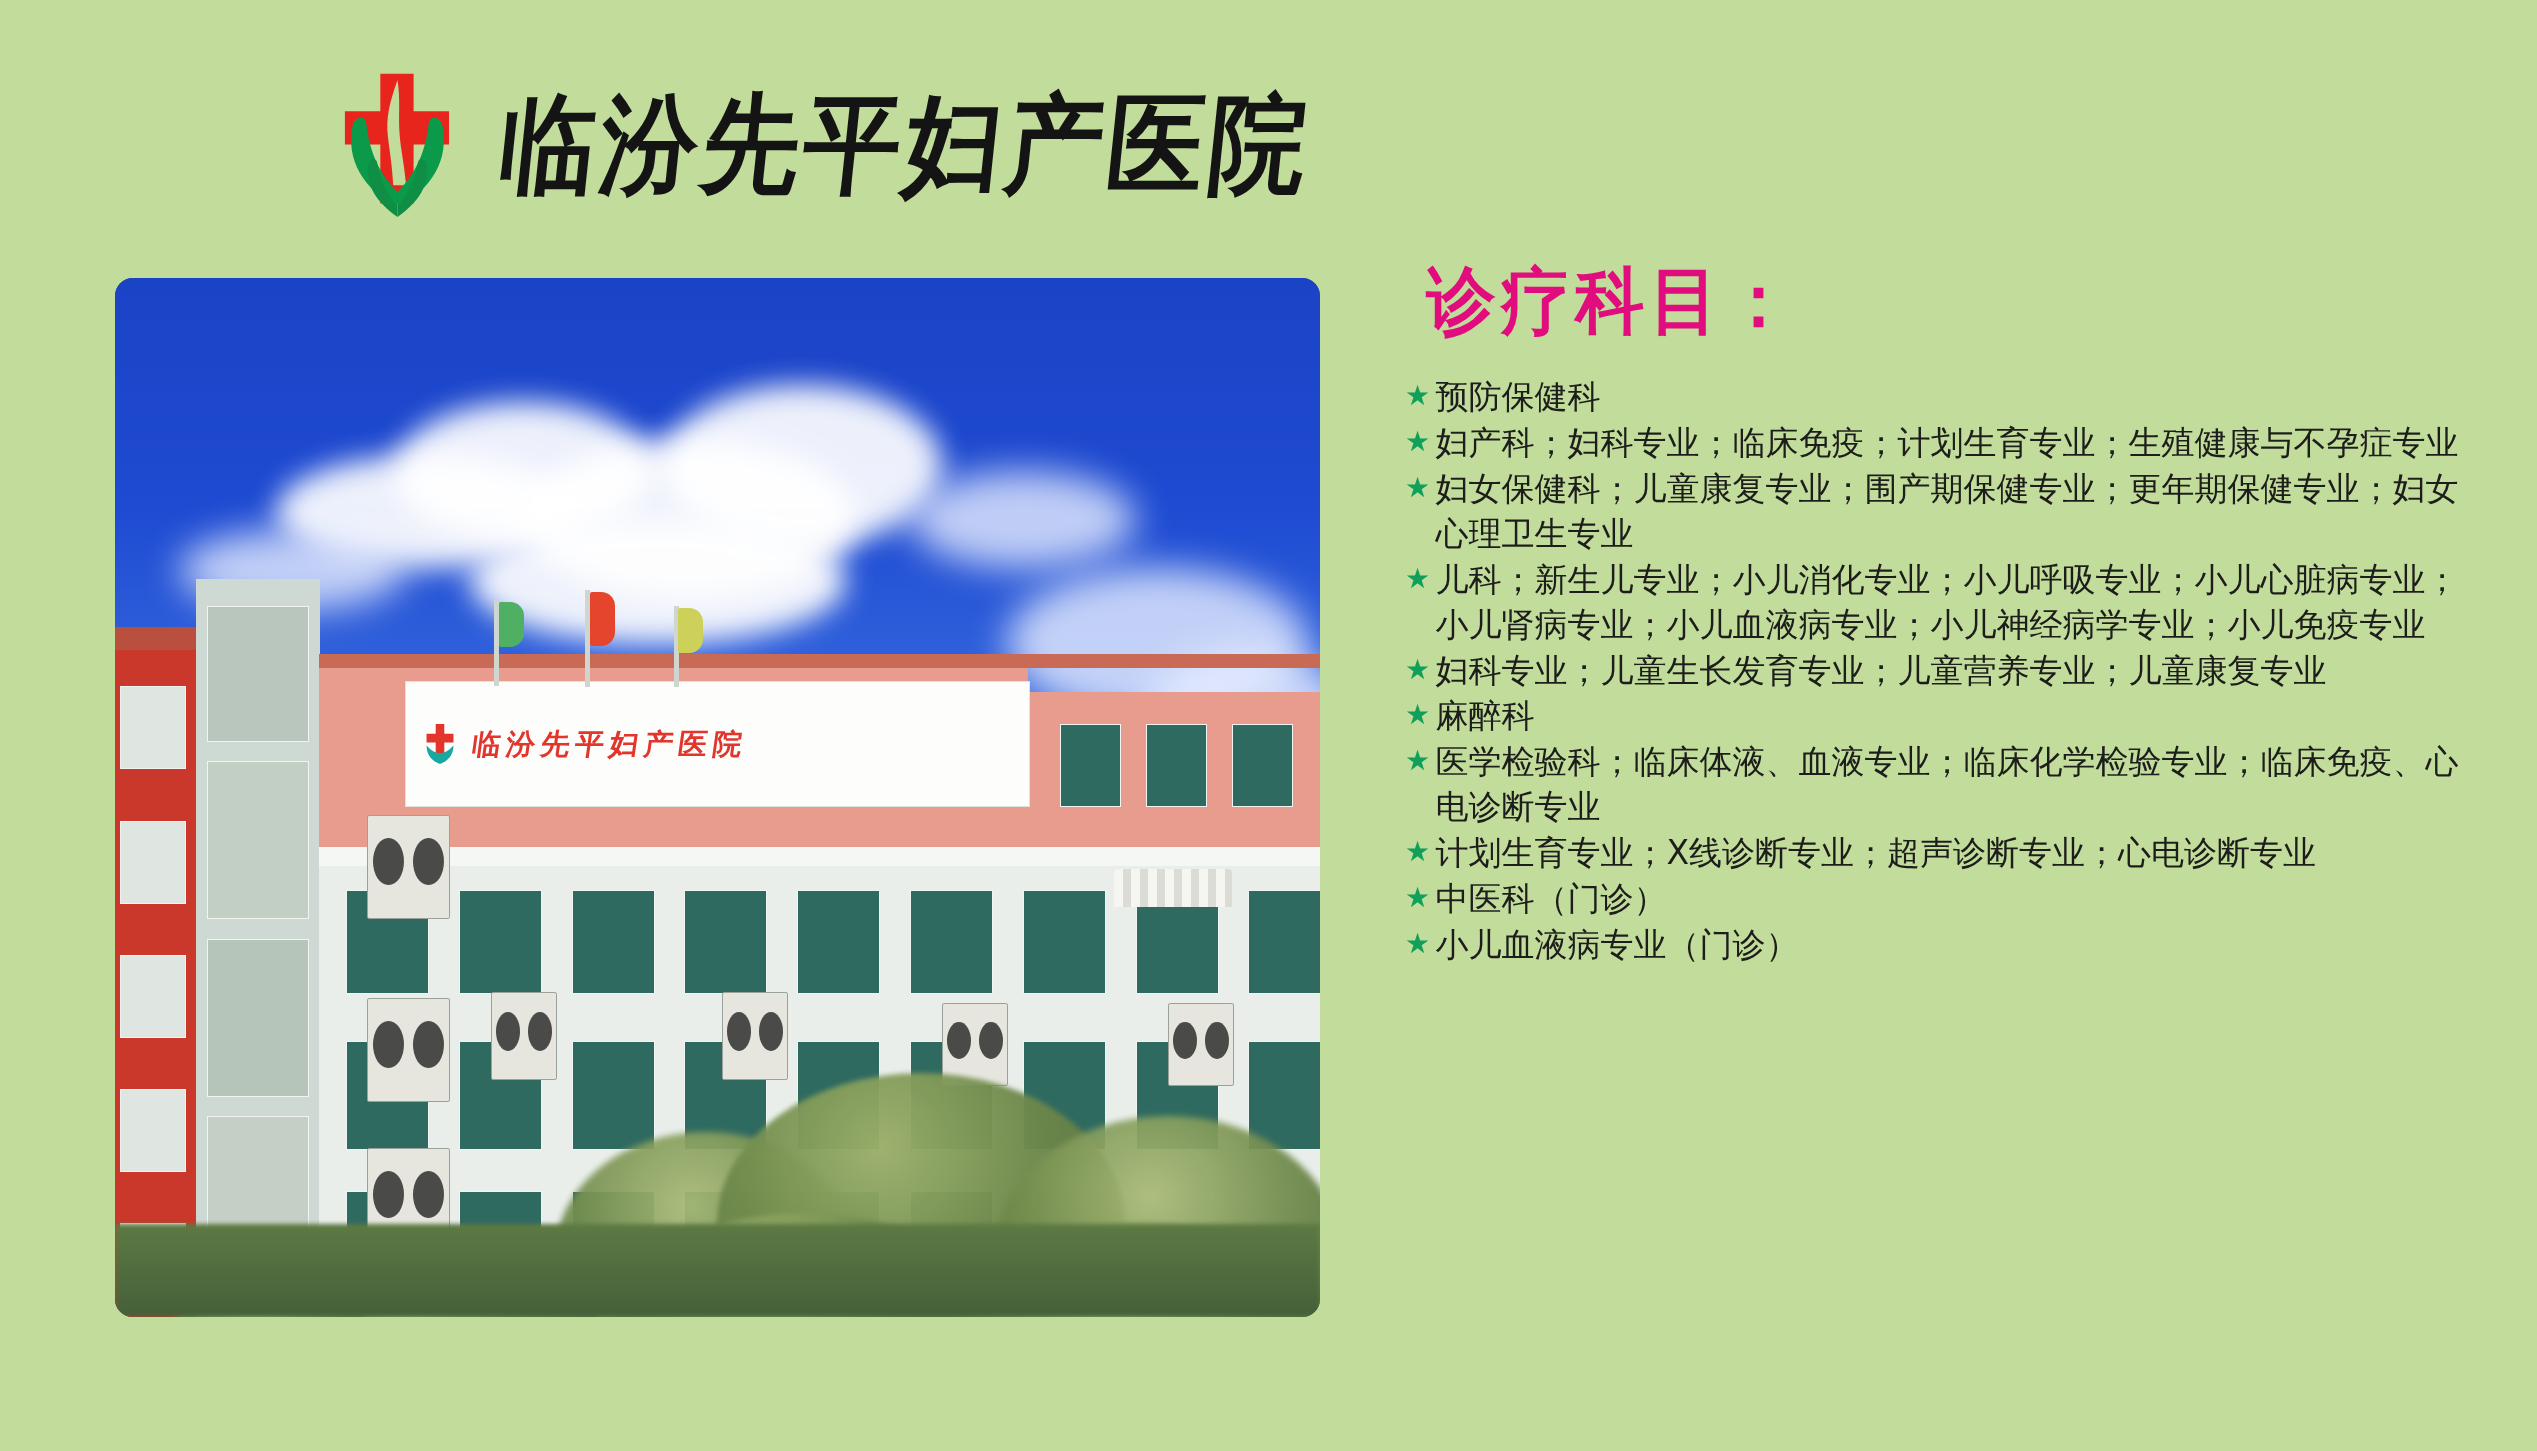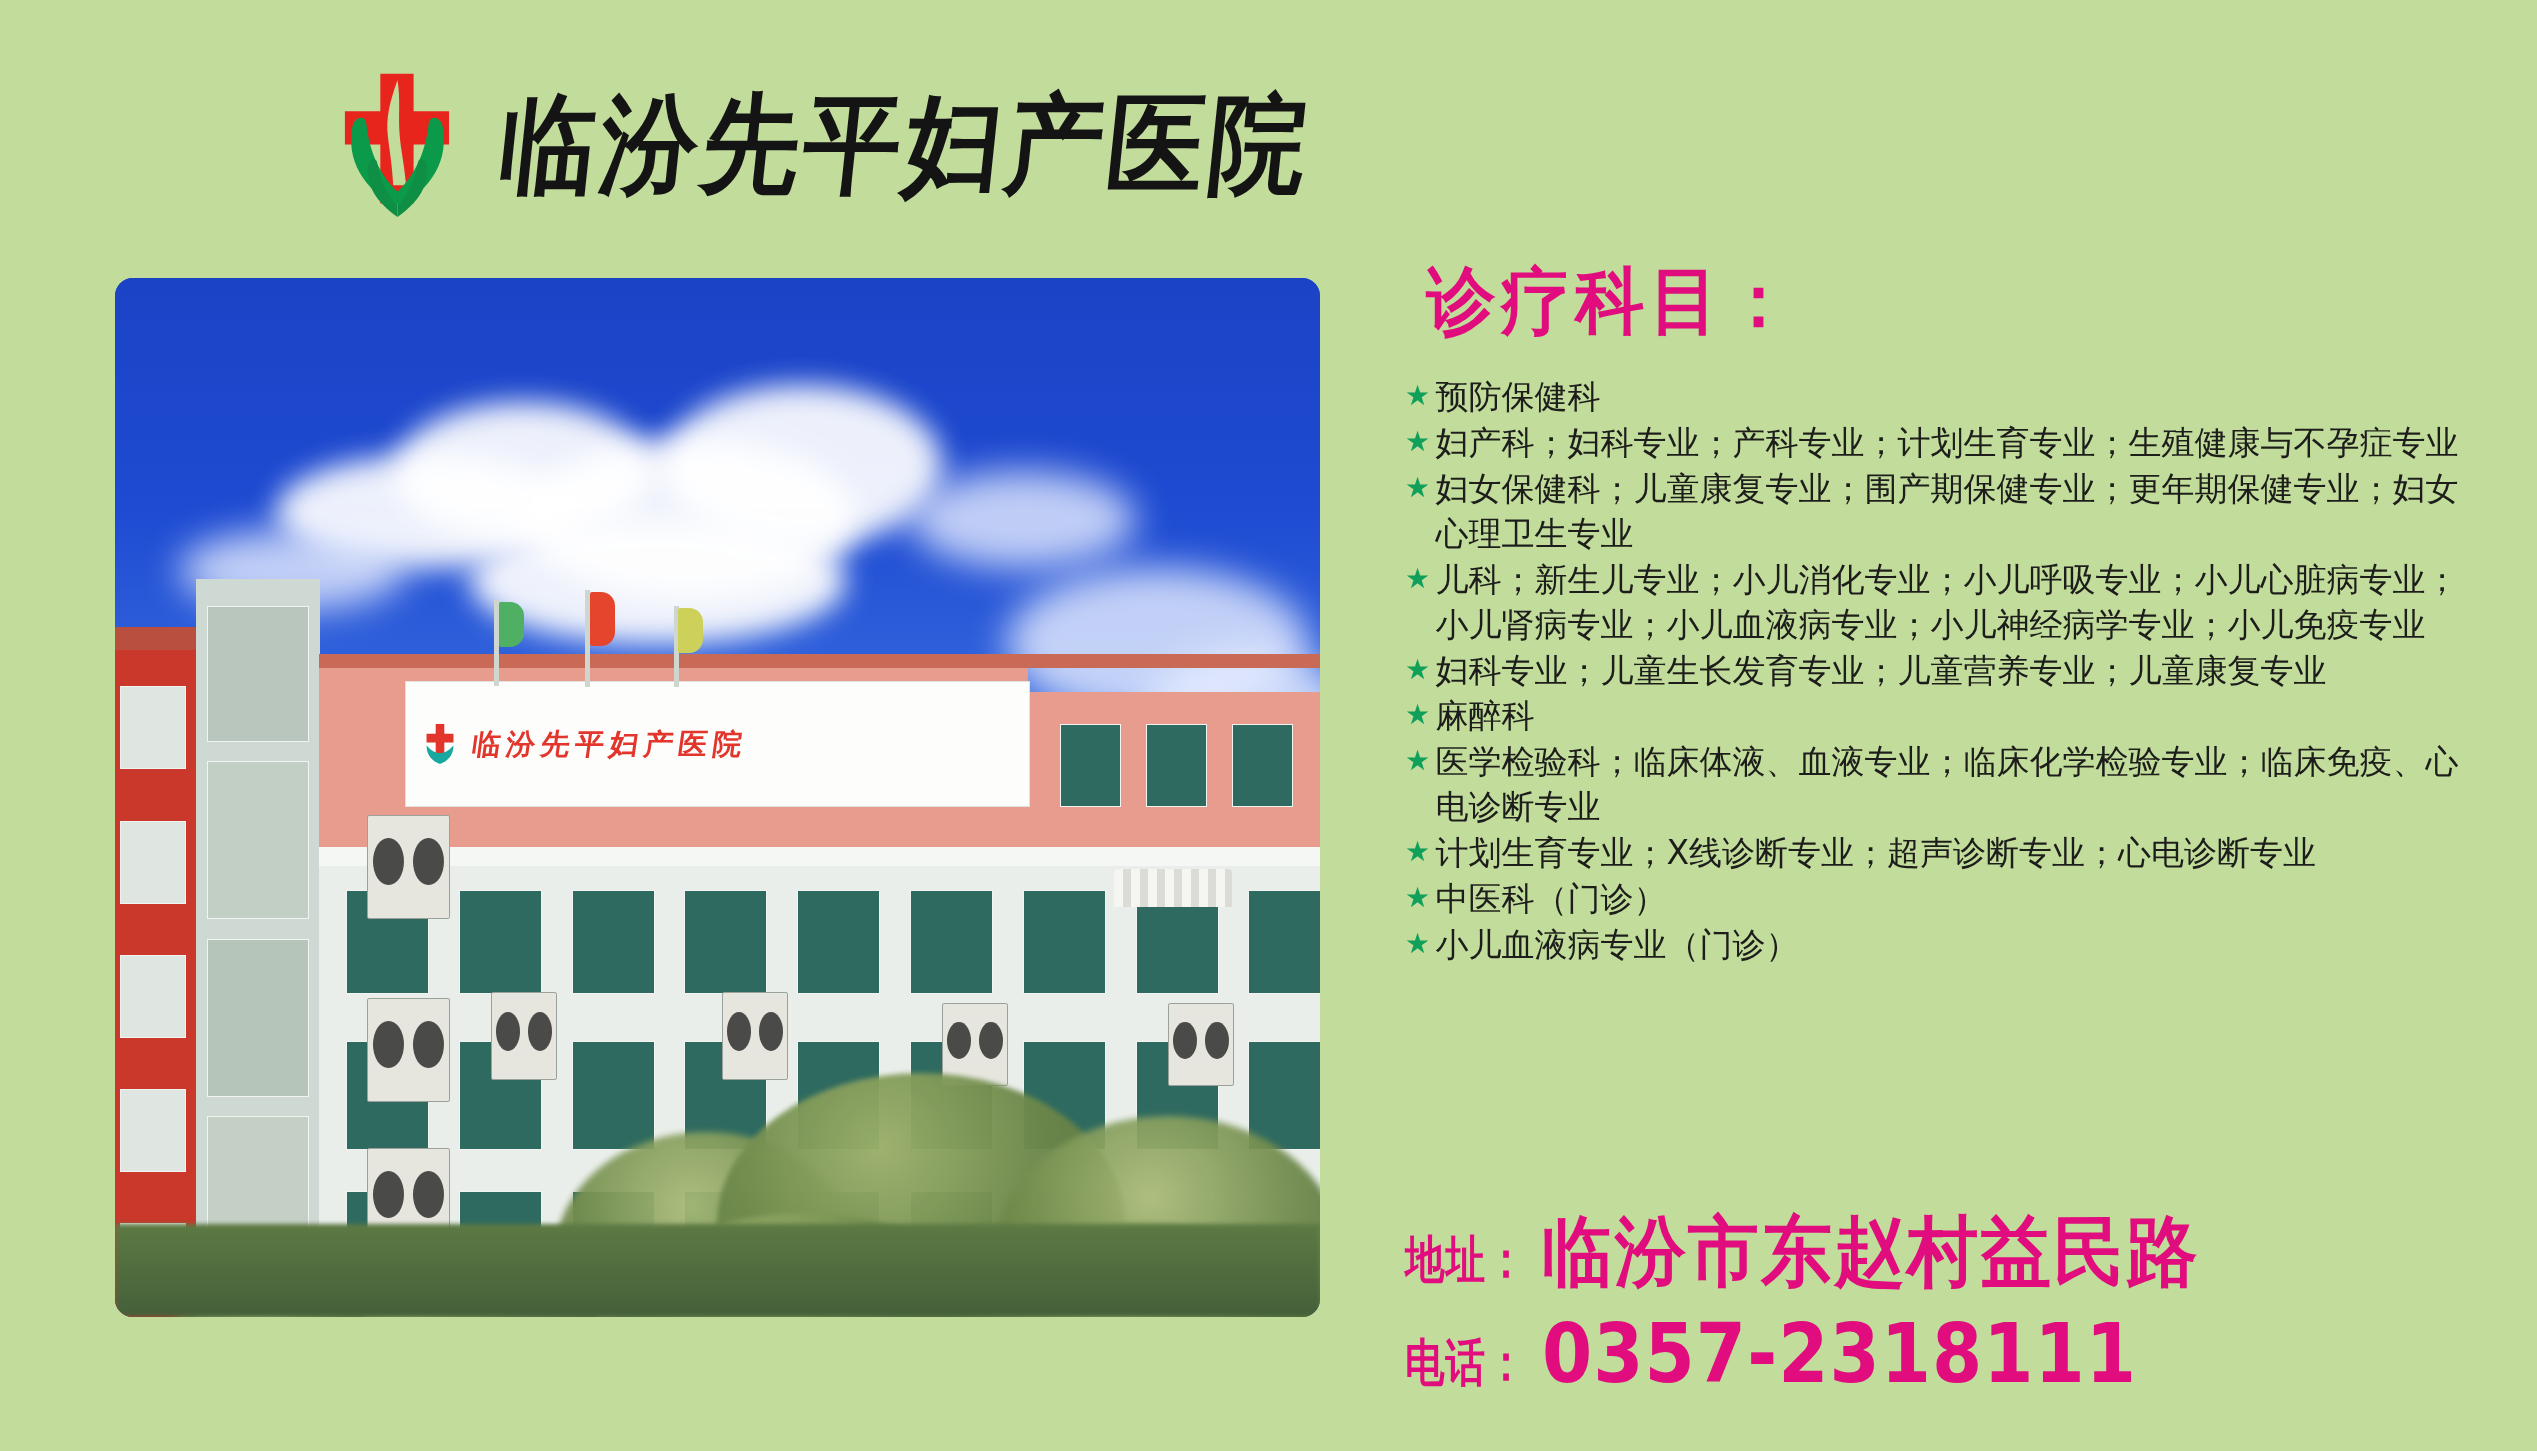--- a/index.html
+++ b/index.html
@@ -220,21 +220,21 @@
 
   <div class="right">
     <div class="dept-title">诊疗科目：</div>
     <ul class="dept-list">
       <li class="dept-item">
         <span class="star">★</span>
         <span class="dept-text">预防保健科</span>
       </li>
       <li class="dept-item">
         <span class="star">★</span>
-        <span class="dept-text">妇产科；妇科专业；产科专业；计划生育专业；生殖健康与不孕症专业</span>
+        <span class="dept-text">妇产科；妇科专业；临床免疫；计划生育专业；生殖健康与不孕症专业</span>
       </li>
       <li class="dept-item">
         <span class="star">★</span>
         <span class="dept-text">妇女保健科；儿童康复专业；围产期保健专业；更年期保健专业；妇女心理卫生专业</span>
       </li>
       <li class="dept-item">
         <span class="star">★</span>
         <span class="dept-text">儿科；新生儿专业；小儿消化专业；小儿呼吸专业；小儿心脏病专业；小儿肾病专业；小儿血液病专业；小儿神经病学专业；小儿免疫专业</span>
       </li>
       <li class="dept-item">
@@ -257,25 +257,15 @@
         <span class="star">★</span>
         <span class="dept-text">中医科（门诊）</span>
       </li>
       <li class="dept-item">
         <span class="star">★</span>
         <span class="dept-text">小儿血液病专业（门诊）</span>
       </li>
     </ul>
   </div>
 
-  <div class="contact">
-    <div class="addr-row">
-      <span class="lbl">地址：</span>
-      <span class="big">临汾市东赵村益民路</span>
-    </div>
-    <div class="tel-row">
-      <span class="lbl">电话：</span>
-      <span class="big-tel">0357-2318111</span>
-    </div>
-  </div>
 
 </div>
 
 
 </body></html>

